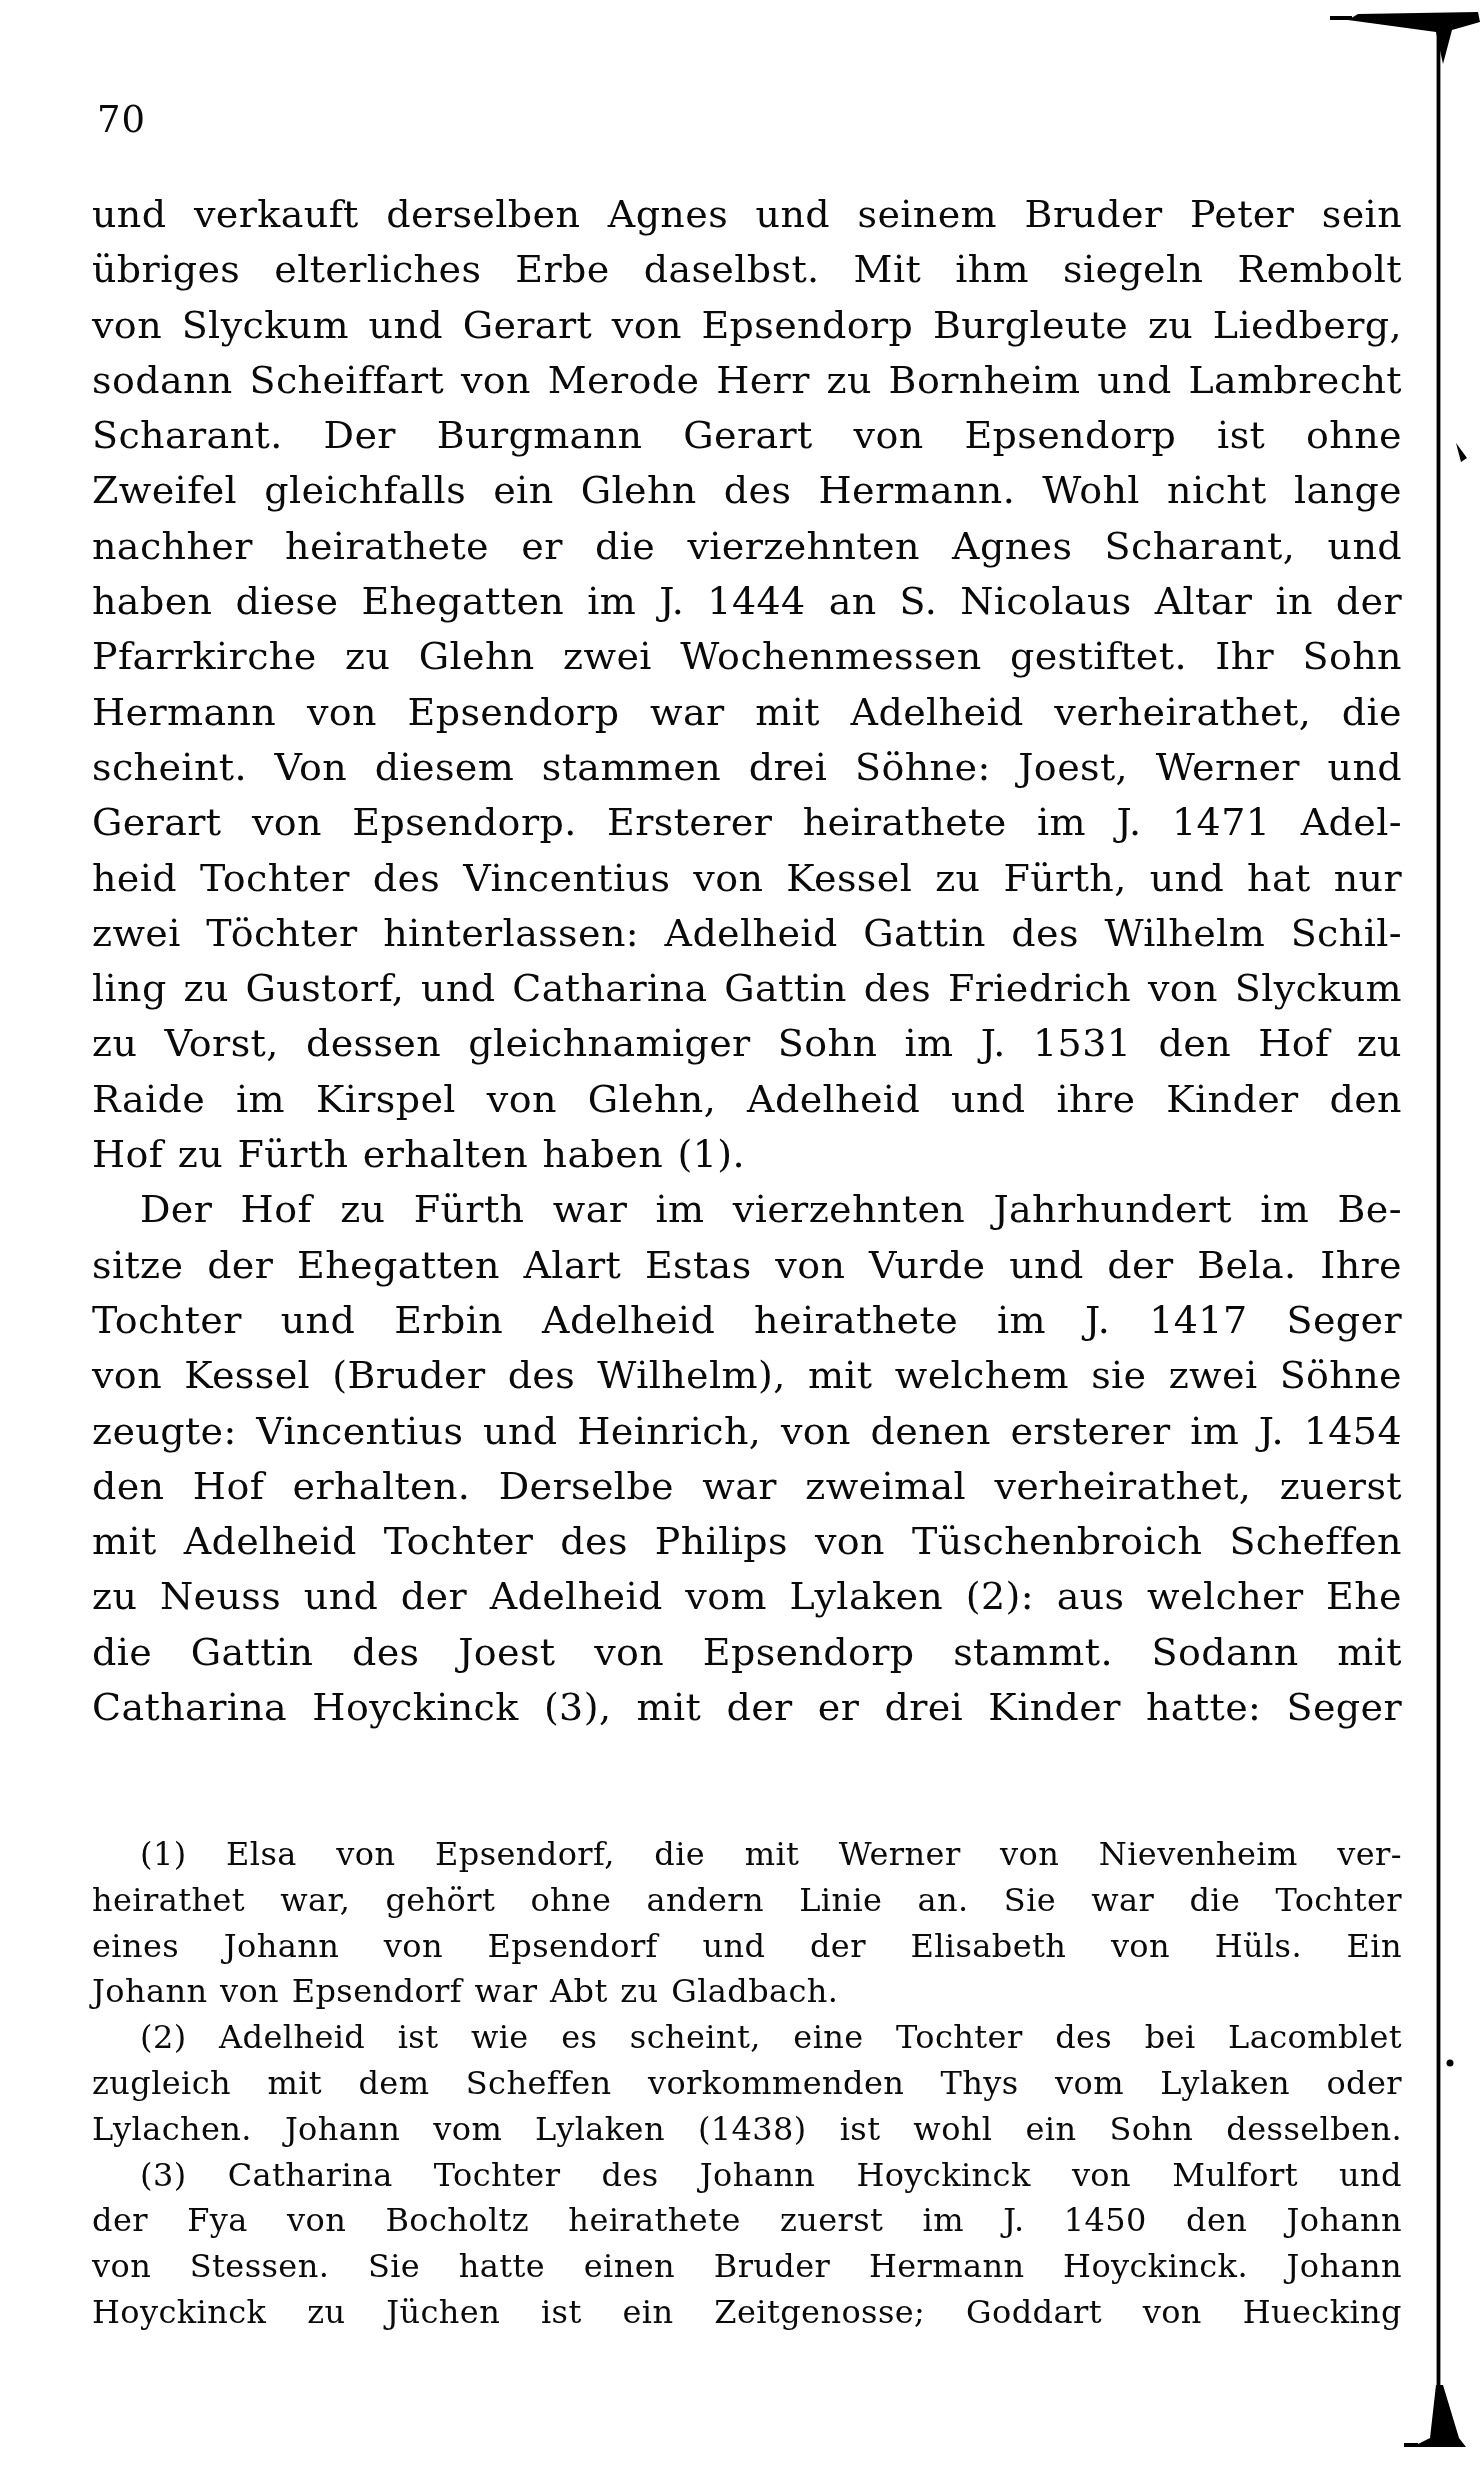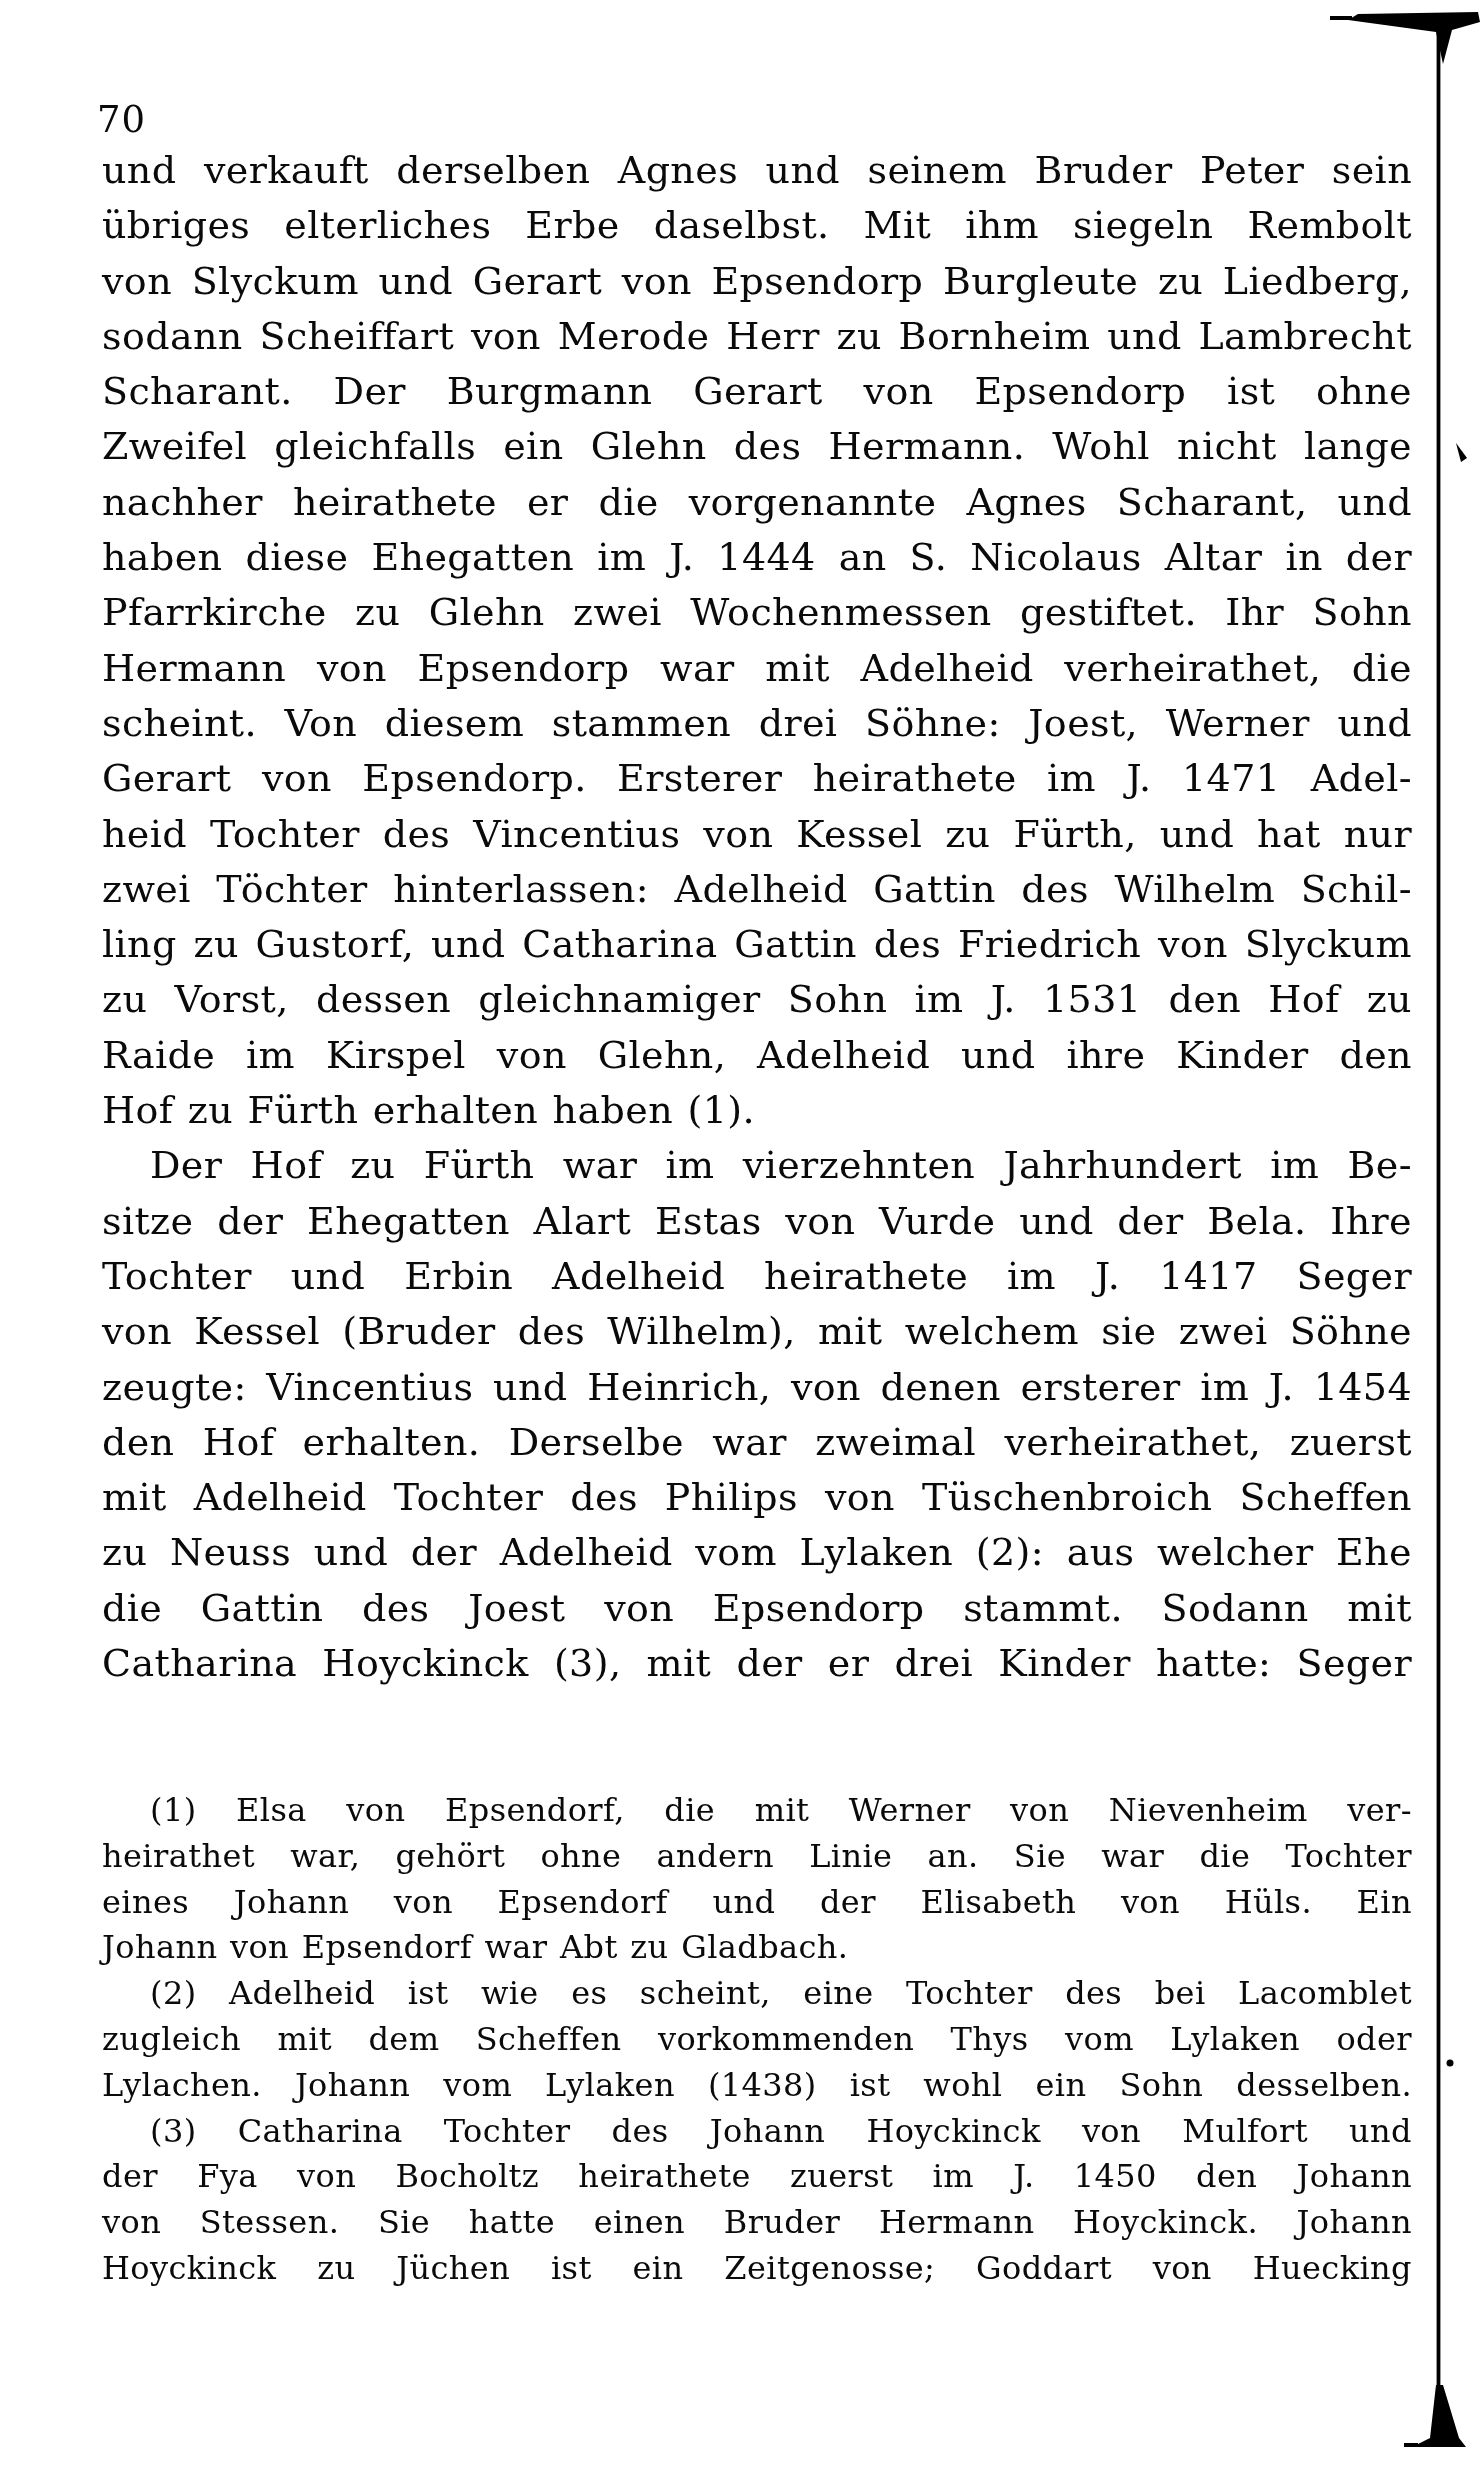--- a/index.html
+++ b/index.html
@@ -14,22 +14,23 @@
   }
   .page-number {
     position: absolute;
     left: 97px;
     top: 98px;
     font-size: 37px;
     letter-spacing: 1px;
   }
   .text-block {
     position: absolute;
-    left: 102px;
+    left: 92px;
     width: 1310px;
+    margin-top: 44px;
   }
   .main-text { top: 143px; }
   .footnotes { top: 1788px; }
   .line {
     text-align: justify;
     text-align-last: justify;
     letter-spacing: 0.4px;
     word-spacing: 2px;
     white-space: normal;
   }
@@ -60,21 +61,21 @@
 
   <div class="page-number">70</div>
 
   <div class="text-block main-text">
       <div class="line">und verkauft derselben Agnes und seinem Bruder Peter sein</div>
       <div class="line">übriges elterliches Erbe daselbst. Mit ihm siegeln Rembolt</div>
       <div class="line">von Slyckum und Gerart von Epsendorp Burgleute zu Liedberg,</div>
       <div class="line">sodann Scheiffart von Merode Herr zu Bornheim und Lambrecht</div>
       <div class="line">Scharant. Der Burgmann Gerart von Epsendorp ist ohne</div>
       <div class="line">Zweifel gleichfalls ein Glehn des Hermann. Wohl nicht lange</div>
-      <div class="line">nachher heirathete er die vorgenannte Agnes Scharant, und</div>
+      <div class="line">nachher heirathete er die vierzehnten Agnes Scharant, und</div>
       <div class="line">haben diese Ehegatten im J. 1444 an S. Nicolaus Altar in der</div>
       <div class="line">Pfarrkirche zu Glehn zwei Wochenmessen gestiftet. Ihr Sohn</div>
       <div class="line">Hermann von Epsendorp war mit Adelheid verheirathet, die</div>
       <div class="line">scheint. Von diesem stammen drei Söhne: Joest, Werner und</div>
       <div class="line">Gerart von Epsendorp. Ersterer heirathete im J. 1471 Adel-</div>
       <div class="line">heid Tochter des Vincentius von Kessel zu Fürth, und hat nur</div>
       <div class="line">zwei Töchter hinterlassen: Adelheid Gattin des Wilhelm Schil-</div>
       <div class="line">ling zu Gustorf, und Catharina Gattin des Friedrich von Slyckum</div>
       <div class="line">zu Vorst, dessen gleichnamiger Sohn im J. 1531 den Hof zu</div>
       <div class="line">Raide im Kirspel von Glehn, Adelheid und ihre Kinder den</div>

